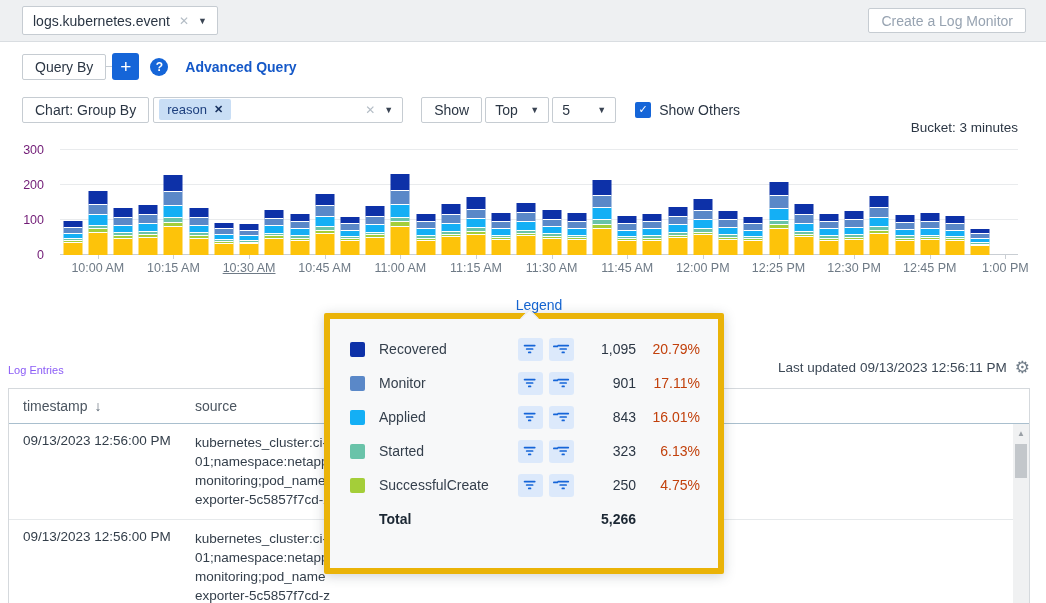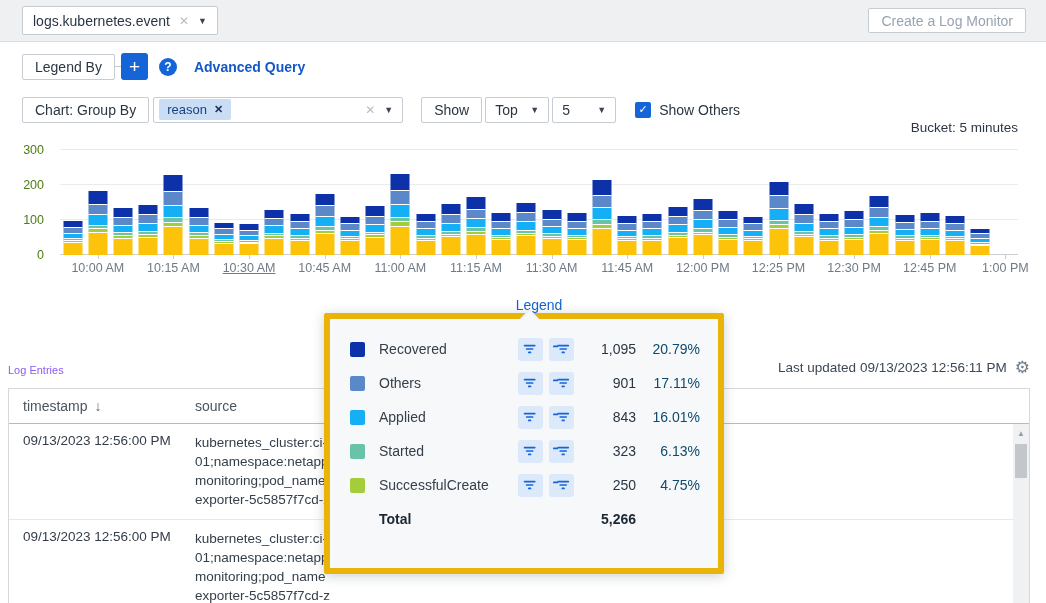--- a/index.html
+++ b/index.html
@@ -43,21 +43,21 @@
   .chk{width:16px;height:16px;background:#1565d8;border-radius:2px;color:#fff;font-size:11px;
        display:flex;align-items:center;justify-content:center;}
   .chk-label{margin-left:8px;}
   .bucket{position:absolute;right:0;top:24px;font-size:13.5px;color:#2b3644;}
 
   
   .chart{position:relative;margin-top:27px;height:132px;}
   .plot{position:absolute;left:60px;right:28px;top:0;height:105px;}
   .gridline{position:absolute;left:0;right:0;height:1px;background:#e9ebed;}
   .gridline.zero{background:#c9ced3;}
-  .ylab{position:absolute;right:8px;width:44px;text-align:right;font-size:12.5px;color:#4d7c0f;}
+  .ylab{position:absolute;right:8px;width:44px;text-align:right;font-size:12.5px;color:#701a75;}
   .bar{position:absolute;bottom:0;width:19px;transform:translateX(-50%);
        display:flex;flex-direction:column-reverse;}
   .seg{width:100%;box-sizing:border-box;}
   .bar .seg:not(:first-child){border-bottom:1px solid #fff;}
   .xlab{position:absolute;top:111px;transform:translateX(-50%);font-size:12.5px;color:#6e7a86;white-space:nowrap;}
   .tickmark{position:absolute;top:105px;width:1px;height:4px;background:#c9ced3;}
 
   
   .legend-link-row{text-align:center;margin-top:15px;padding-left:32px;}
   .legend-link{color:#1565d2;cursor:pointer;text-decoration:none;}
@@ -86,39 +86,39 @@
        z-index:10;box-sizing:border-box;padding:13px 18px 10px 20px;}
   .legend-popup::before{content:'';position:absolute;top:-7px;left:193px;width:12px;height:12px;
        background:#f7f8f9;transform:rotate(45deg);border-left:1px solid #e8eaec;border-top:1px solid #e8eaec;}
   .lrow{display:flex;align-items:center;height:34px;}
   .swatch{width:15px;height:15px;border-radius:2px;flex:0 0 15px;}
   .lname{margin-left:14px;flex:1;color:#35404d;}
   .licons{display:flex;gap:6px;margin-right:4px;}
   .iconbtn{width:25px;height:23px;background:#dce9fb;border:none;border-radius:3px;
        display:flex;align-items:center;justify-content:center;padding:0;cursor:pointer;}
   .lcount{width:58px;text-align:right;color:#2b3644;}
-  .lpct{width:64px;text-align:right;color:#0c4a6e;}
+  .lpct{width:64px;text-align:right;color:#c2410c;}
   .lrow.total .lname,.lrow.total .lcount{font-weight:bold;color:#1b2733;}
 </style>
 </head>
 <body>
 
 <div class="screen">
 
   <div class="topbar">
     <div class="entity-select">
       <span>logs.kubernetes.event</span>
       <span class="gray-x">✕</span>
       <span class="caret">▼</span>
     </div>
     <button class="ghost-btn">Create a Log Monitor</button>
   </div>
 
   <div class="filter-row">
-    <div class="box-btn">Legend By</div>
+    <div class="box-btn">Query By</div>
     <div class="connector"></div>
     <button class="plus-btn">+</button>
     <span class="help-badge">?</span>
     <a class="adv-link">Advanced Query</a>
   </div>
 
   <div class="controls-row">
     <div class="box-btn">Chart: Group By</div>
     <div class="combo">
       <span class="pill">
@@ -138,21 +138,21 @@
       </div>
       <div class="select-box w64">
         <span>5</span>
         <span class="caret">▼</span>
       </div>
     </div>
     <div class="chk-wrap">
       <span class="chk">✓</span>
       <span class="chk-label">Show Others</span>
     </div>
-    <div class="bucket">Bucket: 5 minutes</div>
+    <div class="bucket">Bucket: 3 minutes</div>
   </div>
 
   <div class="chart">
     <div class="plot">
         <div class="gridline zero" style="bottom: 0px;"></div>
         <div class="ylab" style="left: -60px; bottom: -7px;">0</div>
         <div class="gridline" style="bottom: 35px;"></div>
         <div class="ylab" style="left: -60px; bottom: 28px;">100</div>
         <div class="gridline" style="bottom: 70px;"></div>
         <div class="ylab" style="left: -60px; bottom: 63px;">200</div>
@@ -550,21 +550,21 @@
                 <line x1="8.5" y1="7" x2="15.5" y2="7"></line>
                 <line x1="11" y1="11" x2="13" y2="11"></line>
               </svg>
             </button>
           </span>
           <span class="lcount">1,095</span>
           <span class="lpct">20.79%</span>
         </div>
         <div class="lrow">
           <span class="swatch" style="background:#5a88c8"></span>
-          <span class="lname">Others</span>
+          <span class="lname">Monitor</span>
           <span class="licons">
             <button class="iconbtn">
               <svg width="17" height="14" viewBox="0 0 20 14" fill="none" stroke="#1565d8" stroke-width="2" stroke-linecap="round">
                 <line x1="3" y1="3" x2="15" y2="3"></line>
                 <line x1="5.5" y1="7" x2="12.5" y2="7"></line>
                 <line x1="8" y1="11" x2="10" y2="11"></line>
               </svg>
             </button>
             <button class="iconbtn">
               <svg width="17" height="14" viewBox="0 0 20 14" fill="none" stroke="#1565d8" stroke-width="2" stroke-linecap="round">

